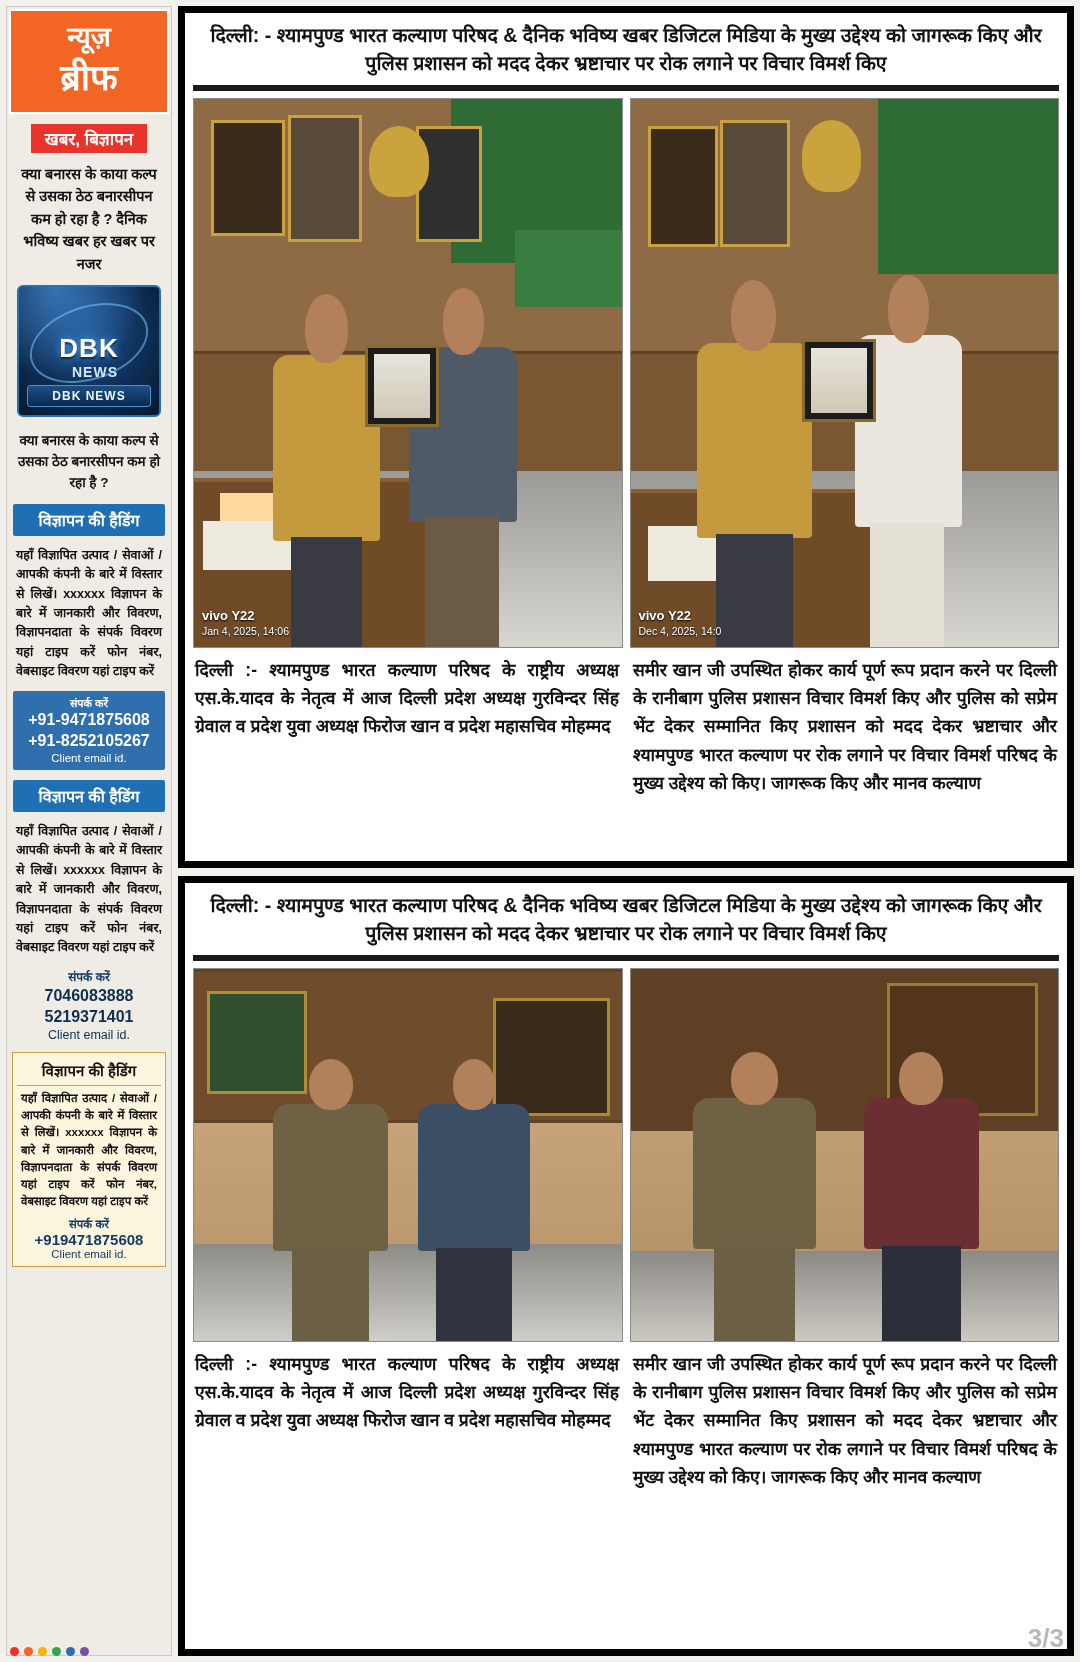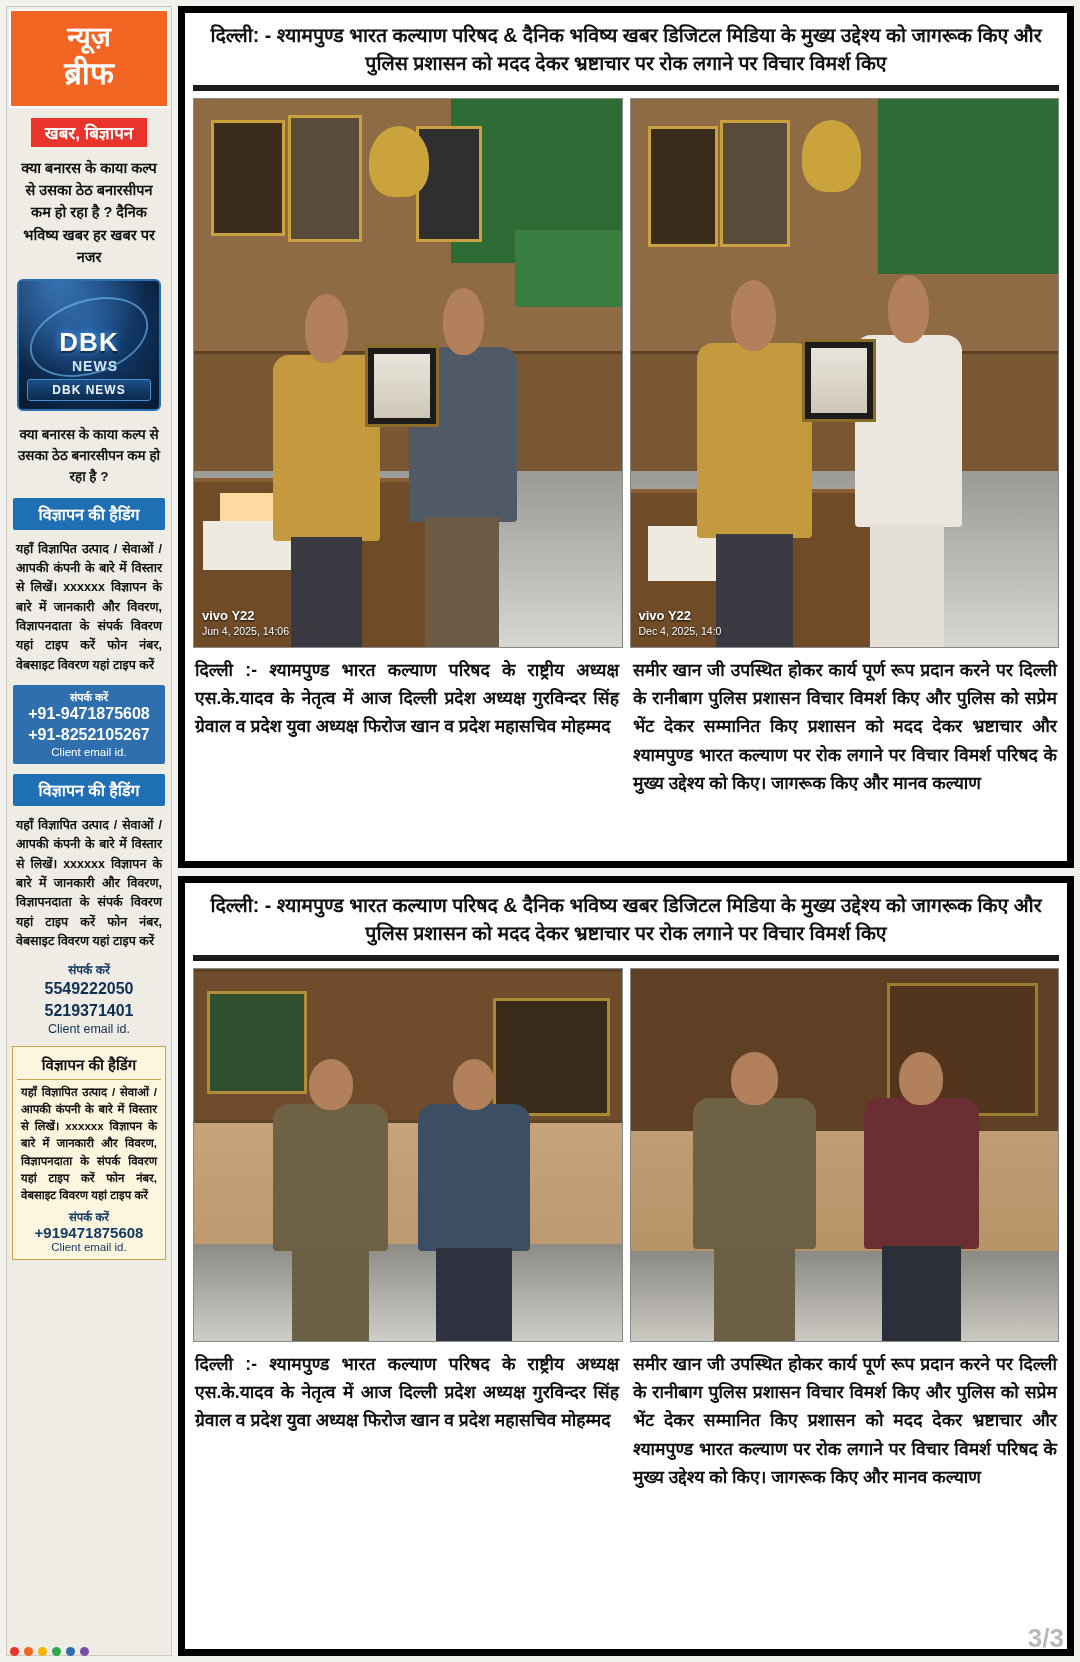--- a/index.html
+++ b/index.html
@@ -31,21 +31,21 @@
   }
   .brand{
     background:#f26522;
     border:2px solid #ffffff;
     margin:2px;
     text-align:center;
     padding:10px 4px 12px;
     color:#ffffff;
   }
   .brand .l1{font-size:27px;font-weight:bold;line-height:1.25;}
-  .brand .l2{font-size:31px;font-weight:bold;line-height:1.25;}
+  .brand .l2{font-size:36px;font-weight:bold;line-height:1.25;}
 
   .khabar-wrap{
     text-align:center;
     padding:8px 4px 2px;
     background:#efece6;
   }
   .khabar{
     display:inline-block;
     background:#e8342a;
     color:#fff;
@@ -265,21 +265,21 @@
       <div class="ct">संपर्क करें</div>
       <div class="ph">+91-9471875608</div>
       <div class="ph">+91-8252105267</div>
       <div class="em">Client email id.</div>
     </div>
 
     <div class="blue-head">विज्ञापन की हैडिंग</div>
     <div class="sb-body">यहाँ विज्ञापित उत्पाद / सेवाओं / आपकी कंपनी के बारे में विस्तार से लिखें। xxxxxx विज्ञापन के बारे में जानकारी और विवरण, विज्ञापनदाता के संपर्क विवरण यहां टाइप करें फोन नंबर, वेबसाइट विवरण यहां टाइप करें</div>
     <div class="contact2">
       <div class="ct">संपर्क करें</div>
-      <div class="ph">5549222050</div>
+      <div class="ph">7046083888</div>
       <div class="ph">5219371401</div>
       <div class="em">Client email id.</div>
     </div>
 
     <div class="yellow-box">
       <div class="yellow-head">विज्ञापन की हैडिंग</div>
       <div class="yellow-body">यहाँ विज्ञापित उत्पाद / सेवाओं / आपकी कंपनी के बारे में विस्तार से लिखें। xxxxxx विज्ञापन के बारे में जानकारी और विवरण, विज्ञापनदाता के संपर्क विवरण यहां टाइप करें फोन नंबर, वेबसाइट विवरण यहां टाइप करें</div>
       <div class="yellow-contact">
         <div class="ct">संपर्क करें</div>
         <div class="ph">+919471875608</div>
@@ -329,21 +329,21 @@
           <div class="person" style="left:48%;width:30%;height:76%;">
             <div class="torso" style="left:8%;bottom:30%;width:84%;height:42%;background:#4f5a66;"></div>
             <div class="legs" style="left:20%;bottom:0;width:58%;height:31%;background:#6b5b46;"></div>
             <div class="head" style="left:34%;bottom:70%;width:32%;height:16%;"></div>
           </div>
           <div class="plaque" style="left:40%;bottom:40%;width:16%;height:14%;">
               <i></i>
             </div>
           <div class="watermark">
             <span>vivo Y22</span>
-            <small>Jun 4, 2025, 14:06</small>
+            <small>Jan 4, 2025, 14:06</small>
           </div>
         </div>
 
         <div class="photo p1">
           <div class="wallTop"></div>
           <div class="wall" style="top:46%;"></div>
           <div class="panelwood"></div>
           <div class="floor"></div>
           <div class="green" style="left:58%;top:0;width:42%;height:32%;"></div>
           <div class="frame" style="left:4%;top:5%;width:15%;height:21%;"></div>

